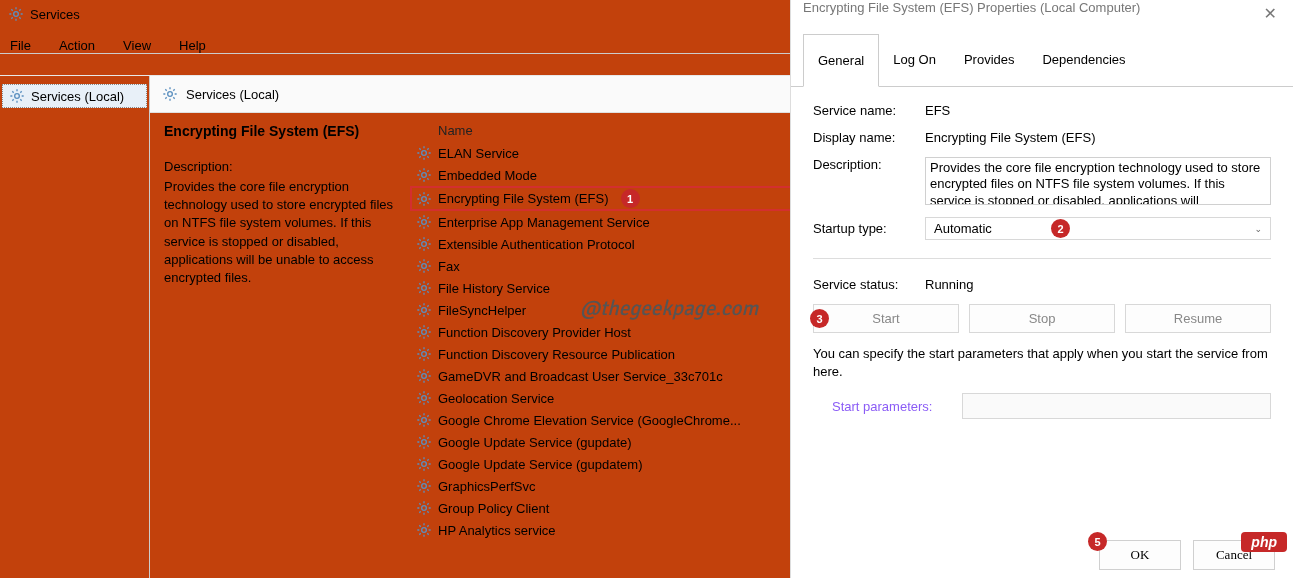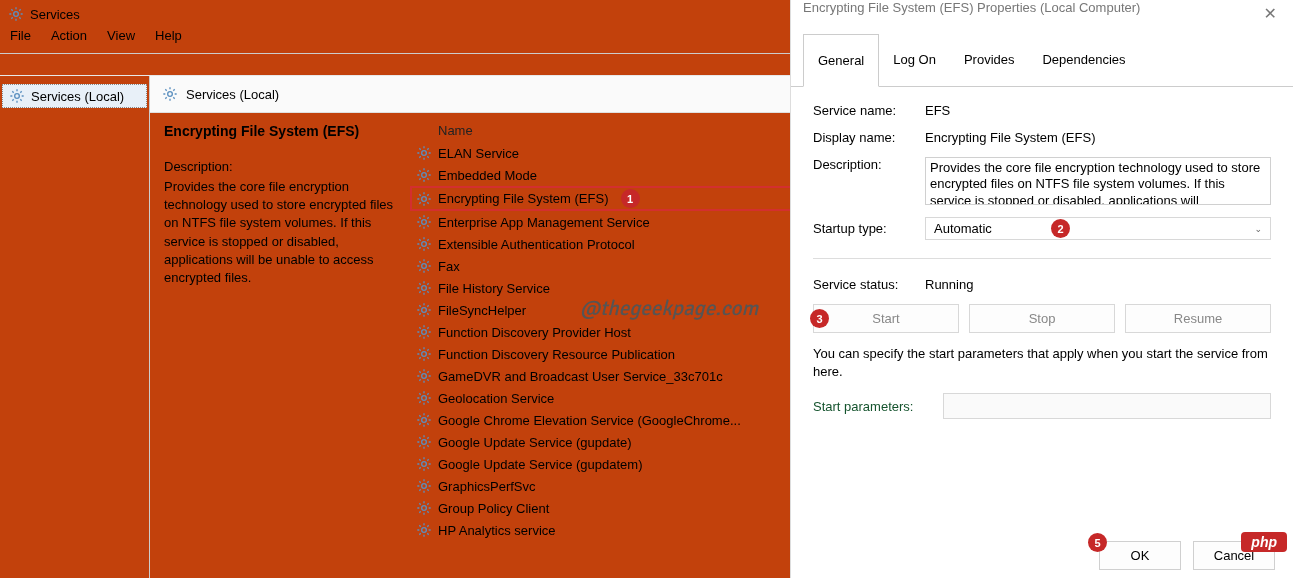--- a/index.html
+++ b/index.html
@@ -25,22 +25,22 @@
   display: flex;
   align-items: center;
   padding-left: 8px;
   gap: 6px;
 }
 .gear-svg { width: 16px; height: 16px; }
 .titlebar-title { font-size: 13px; }
 .menubar {
   height: 26px;
   display: flex;
-  align-items: flex-start;
-  gap: 20px;
+  align-items: flex-end;
+  gap: 28px;
   padding-left: 10px;
   border-bottom: 1px solid #ccc;
 }
 .menubar span { font-size: 13px; cursor: default; }
 .toolbar { height: 22px; border-bottom: 1px solid #e8e8e8; }
 .main-split {
   display: flex;
   height: calc(578px - 28px - 26px - 22px);
 }
 .tree-pane {
@@ -210,20 +210,21 @@
   position: relative;
 }
 .footer-btn {
   width: 82px;
   border: 1px solid #d0d0d0;
   background: #fdfdfd;
   padding: 6px 4px;
   text-align: center;
   font-size: 13px;
   position: relative;
+  font-family: Liberation Serif, serif;
 }
 
 .ann {
   position: absolute;
   width: 19px; height: 19px;
   background: #c62828;
   border-radius: 50%;
   color: #fff;
   font-size: 11px;
   font-weight: bold;
@@ -237,21 +238,21 @@
   right: 6px;
   bottom: 26px;
   background: #c62828;
   color: #fff;
   font-style: italic;
   font-weight: bold;
   padding: 2px 10px;
   border-radius: 4px;
   font-size: 14px;
 }
-.small-gray { color: #14532d; }
+.small-gray { color: #8b5cf6; margin-left: 19px; }
 </style>
 </head>
 <body>
 
 <div class="window-main">
   <div class="titlebar">
     <svg class="gear-svg" viewBox="0 0 24 24">
         <circle cx="12" cy="12" r="3.5" fill="none" stroke="#5a8fbf" stroke-width="2"></circle>
         <path d="M12 2v3M12 19v3M2 12h3M19 12h3M5 5l2 2M17 17l2 2M5 19l2-2M17 7l2-2" stroke="#5a8fbf" stroke-width="2"></path>
       </svg>

